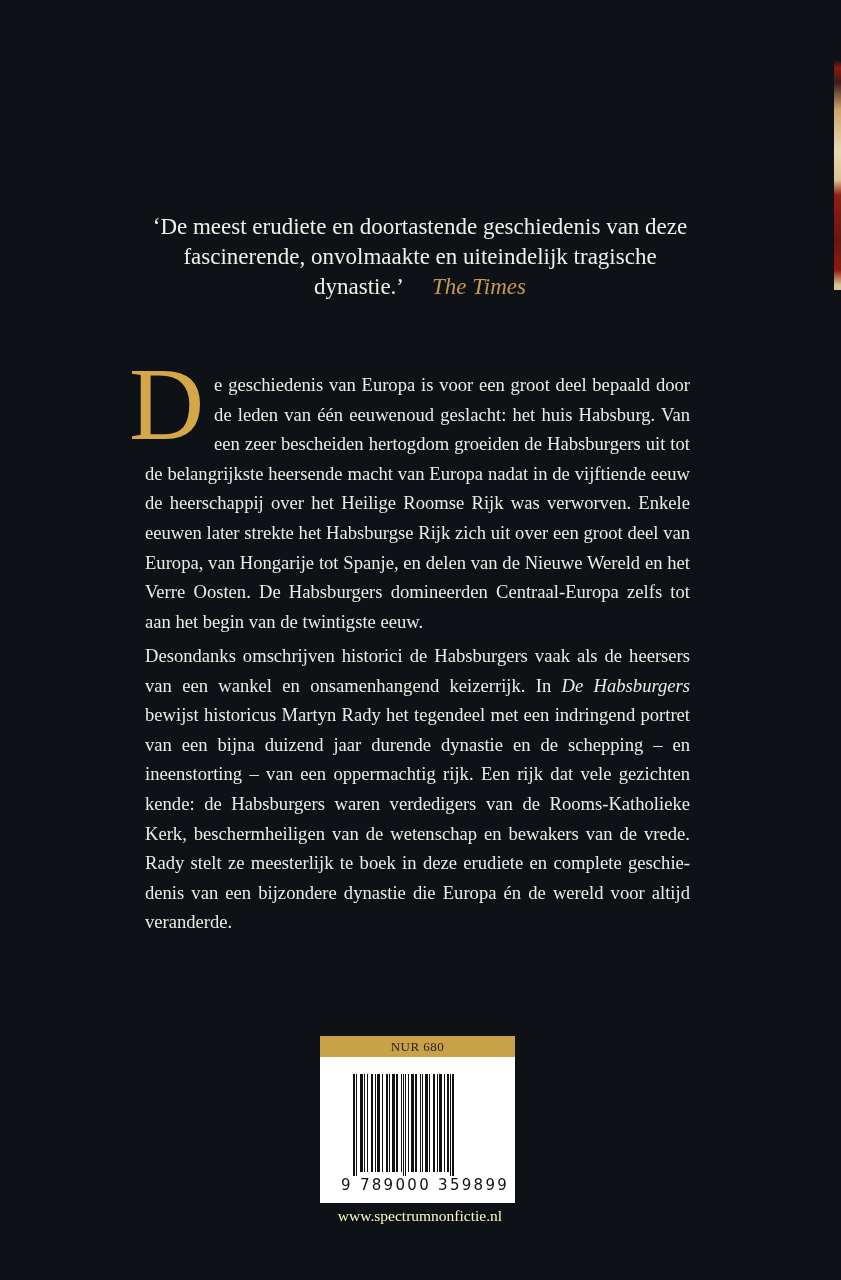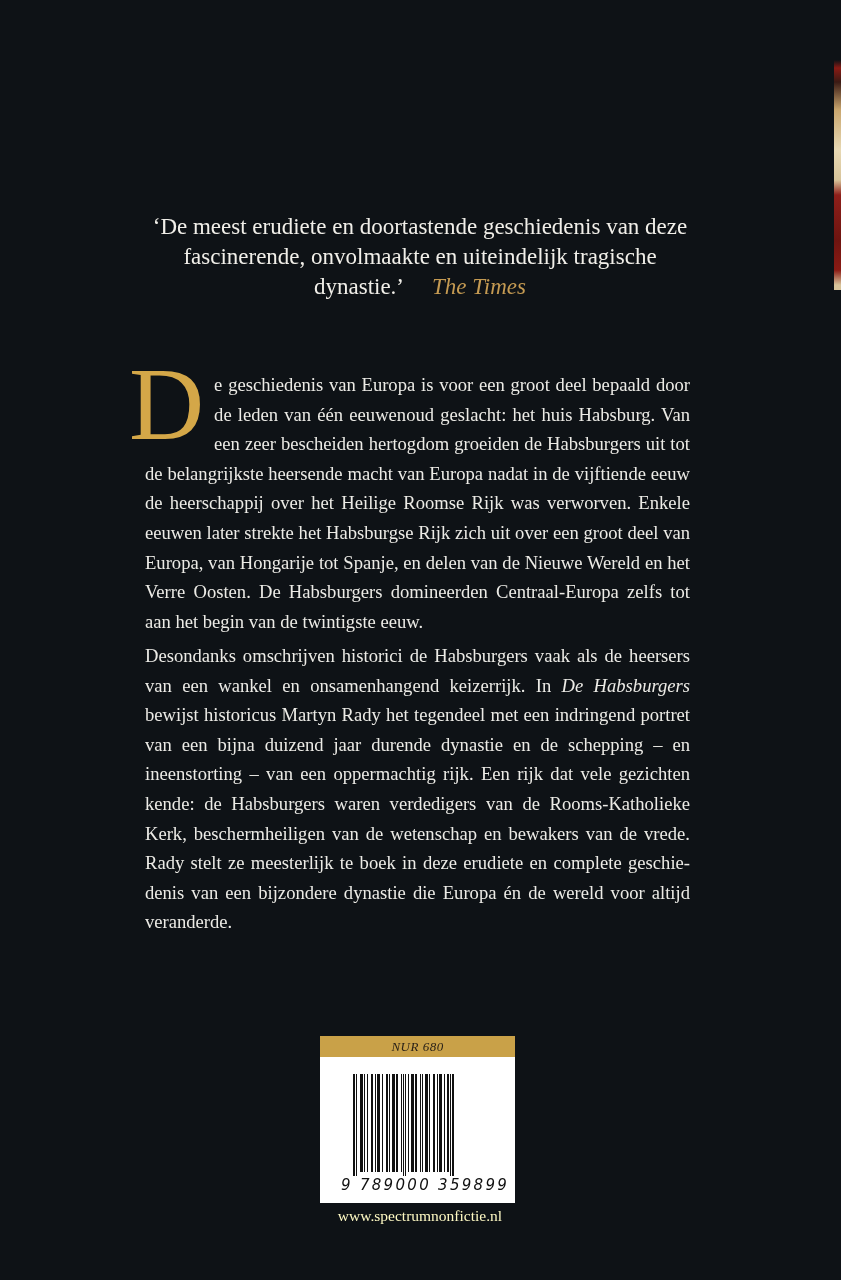--- a/index.html
+++ b/index.html
@@ -28,21 +28,20 @@
     .p2 { top: 627px; }
     .dropcap {
       float: left; font-size: 104px; line-height: 80px; color: #d4a748;
       margin: 8px 10px 0 -2px; height: 84px;
     }
     .body-text p { margin: 14px; }
     .body-text em { font-style: italic; }
     .barcode-box {
       position: absolute; left: 320px; top: 1036px; width: 195px; height: 167px;
       background: #ffffff;
-      font-style: italic;
     }
     .nur-bar {
       height: 21px; background: #c9a148; color: #2a2218;
       font-size: 13px; letter-spacing: 0.5px; text-align: center; line-height: 22px;
     }
     .bars {
       position: absolute; left: 33px; top: 38px; width: 140px; height: 108px;
       display: flex; align-items: flex-start;
     }
     .bars span { display: block; background: #111; height: 98px; }

